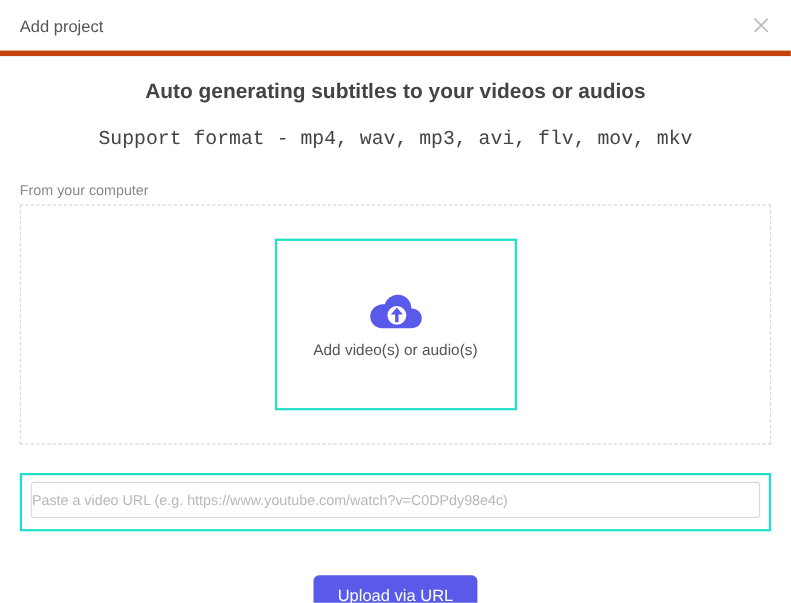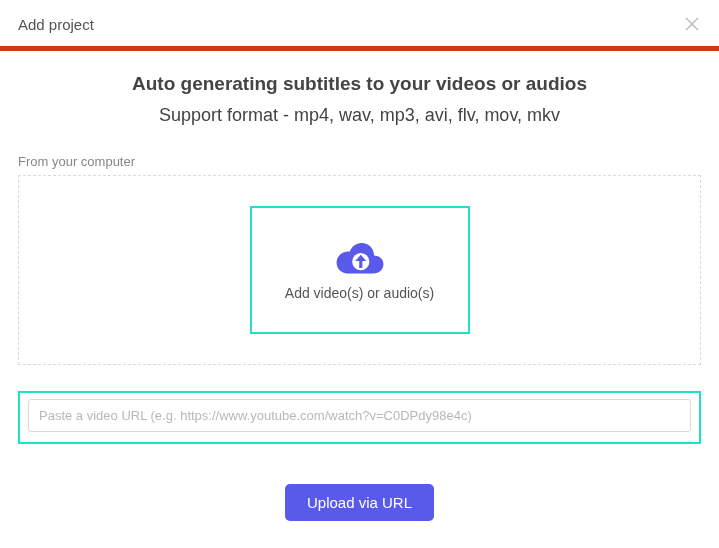--- a/index.html
+++ b/index.html
@@ -37,38 +37,39 @@
     font-size: 19px;
     color: #444;
     font-weight: 700;
     margin-top: 4px;
   }
   .subhead {
     text-align: center;
     font-size: 18px;
     color: #444;
     font-weight: 400;
-    margin-top: 10px;
+    margin-top: 22px;
+    font-family: Liberation Mono, monospace;
   }
   .section-label {
     font-size: 13px;
     color: #888;
     margin-top: 28px;
     margin-bottom: 6px;
   }
   .dashed-box {
     border: 1px dashed #d9d9d9;
     padding: 30px 10px;
     display: flex;
     justify-content: center;
   }
   .drop-zone {
     border: 2px solid #1fe0c8;
     width: 220px;
-    height: 128px;
+    height: 156px;
     display: flex;
     flex-direction: column;
     align-items: center;
     justify-content: center;
     cursor: pointer;
   }
   .cloud-icon {
     width: 50px;
     height: 36px;
     margin-bottom: 10px;
@@ -88,21 +89,21 @@
     margin-bottom: 8px;
   }
   .req {
     color: #e63946;
     margin-right: 2px;
   }
   .url-input {
     width: 100%;
     border: 1px solid #d9d9d9;
     border-radius: 3px;
-    padding: 8px 10px;
+    padding: 8px 0;
     font-size: 13px;
     color: #0c4a6e;
     outline: none;
   }
   .url-input::placeholder {
     color: #b8b8b8;
   }
   .upload-btn-wrap {
     display: flex;
     justify-content: center;

